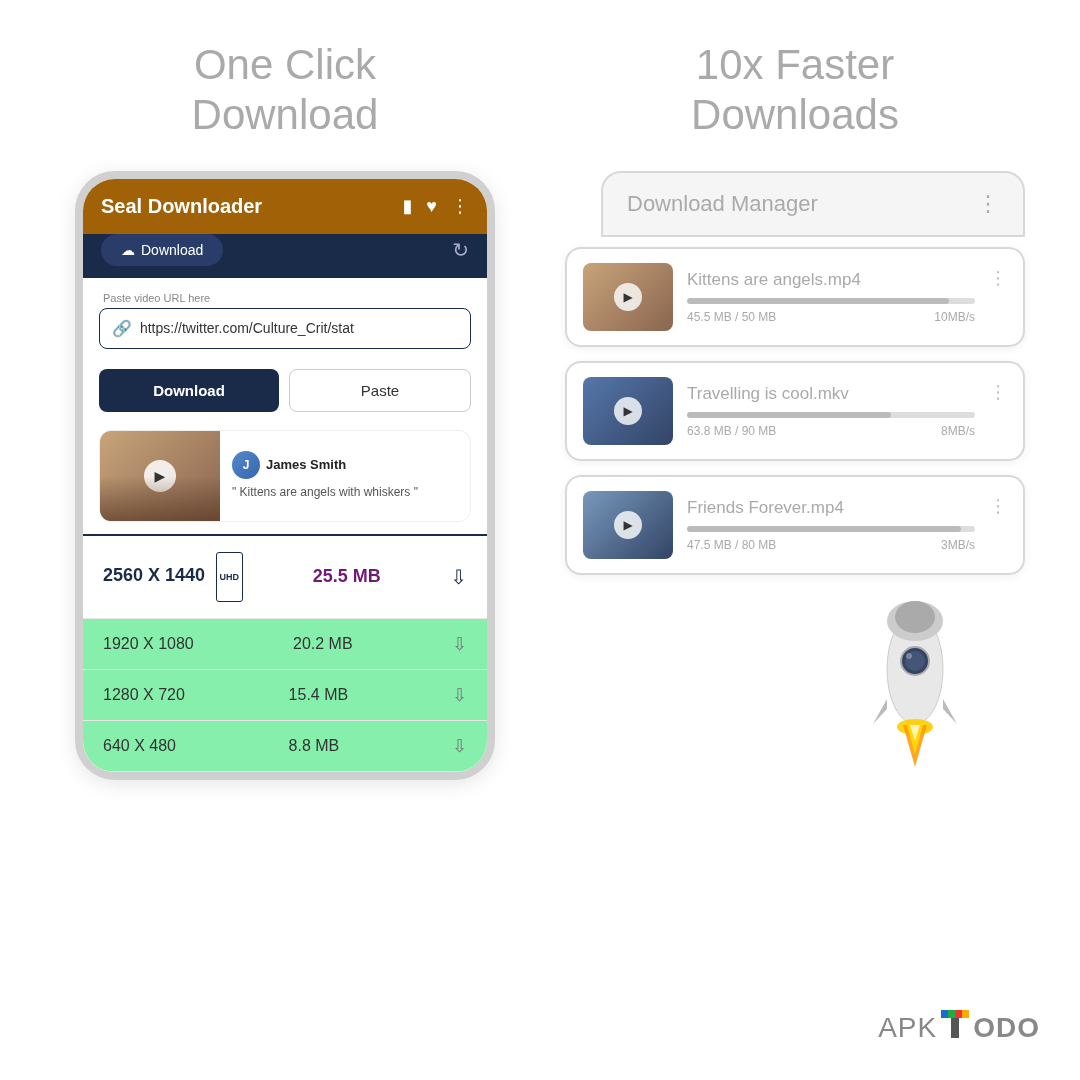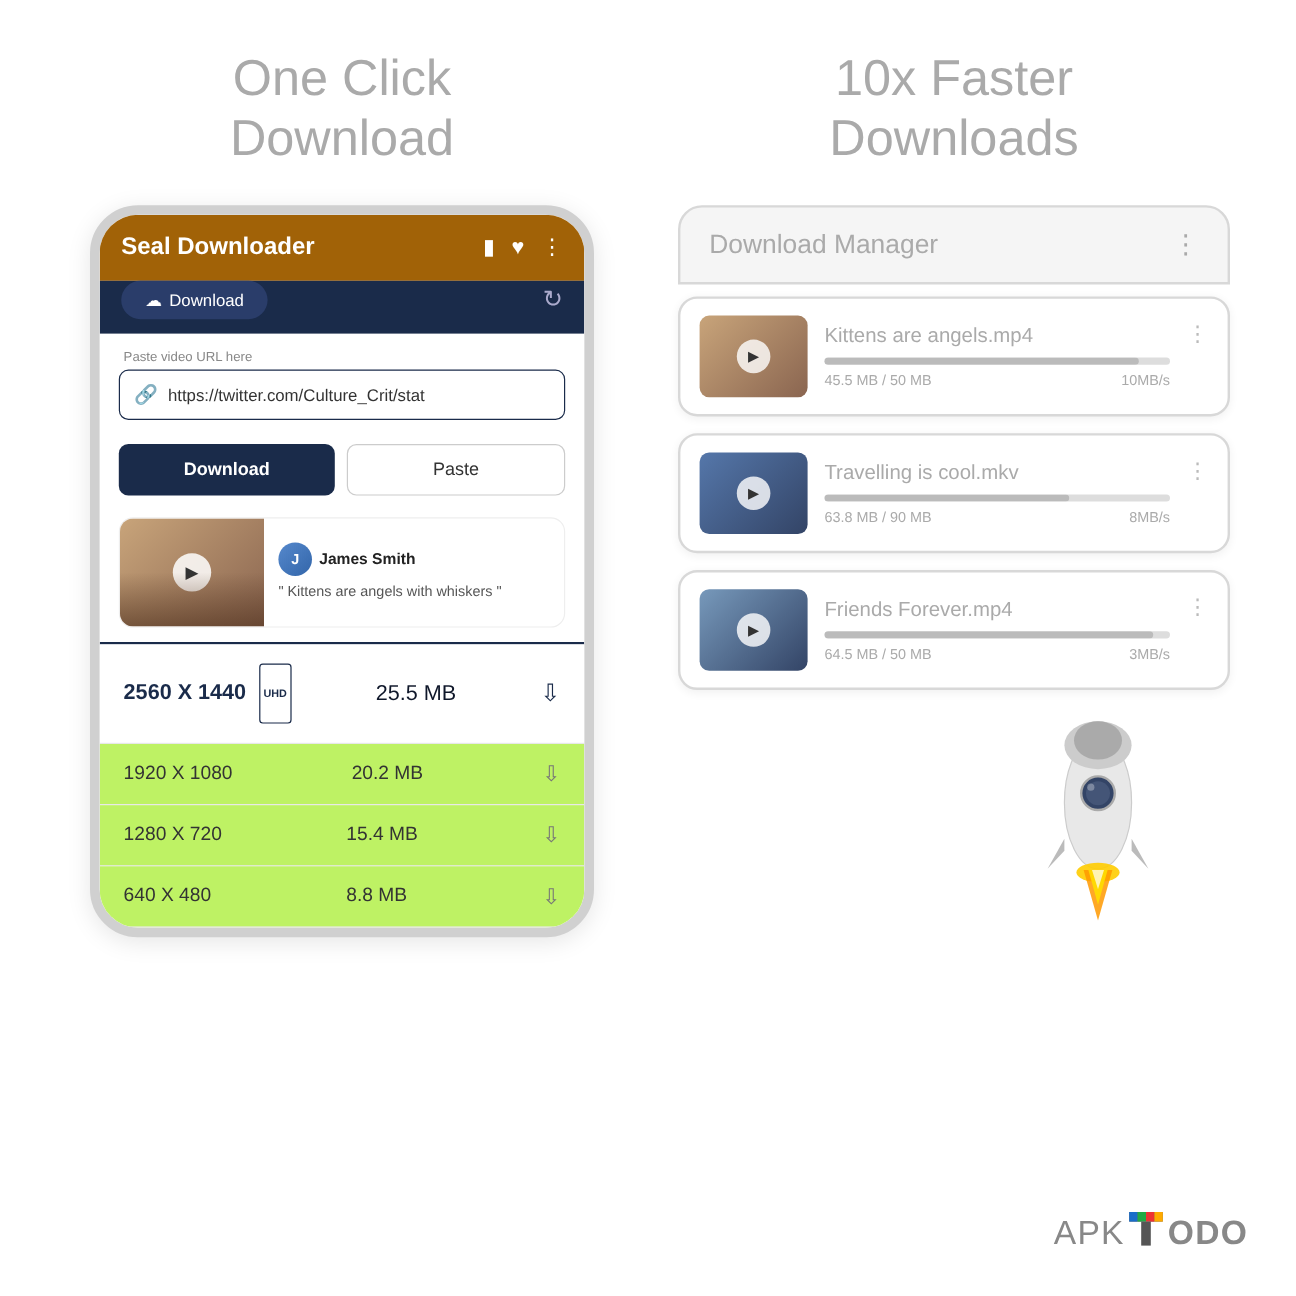--- a/index.html
+++ b/index.html
@@ -286,31 +286,31 @@
       font-size: 9px;
       font-weight: 700;
       padding: 19px 3px;
       border-radius: 3px;
       margin-left: 6px;
       vertical-align: middle;
     }
 
     .quality-size-bold {
       font-size: 18px;
-      font-weight: 400;
-      color: #0f172a;
+      font-weight: 700;
+      color: #701a75;
     }
 
     .download-icon-dark {
       color: #1a2b4a;
       font-size: 20px;
     }
 
     .quality-row-normal {
-      background: #bef264;
+      background: #86efac;
       padding: 14px 20px;
       display: flex;
       align-items: center;
       justify-content: space-between;
       border-bottom: 1px solid #e8e8e8;
     }
 
     .quality-res-normal {
       font-size: 16px;
       color: #333;
@@ -346,20 +346,21 @@
     .dm-header-card {
       background: #f5f5f5;
       border-radius: 20px 20px 0 0;
       border: 2px solid #d8d8d8;
       padding: 18px 24px;
       display: flex;
       align-items: center;
       justify-content: space-between;
       margin-bottom: -10px;
       z-index: 1;
+      margin-left: 36px;
     }
 
     .dm-title {
       font-size: 22px;
       color: #aaaaaa;
       font-weight: 400;
     }
 
     .dm-more-icon {
       color: #aaaaaa;
@@ -638,21 +639,21 @@
             <div class="dm-item-inner">
               <div class="dm-thumb dm-thumb-friends">
                 <div class="dm-play">▶</div>
               </div>
               <div class="dm-info">
                 <div class="dm-filename">Friends Forever.mp4</div>
                 <div class="dm-progress-bar-bg">
                   <div class="dm-progress-bar-fill" style="width:95%"></div>
                 </div>
                 <div class="dm-progress-stats">
-                  <span>64.5 MB / 50 MB</span>
+                  <span>47.5 MB / 80 MB</span>
                   <span>3MB/s</span>
                 </div>
               </div>
               <div class="dm-more-btn">⋮</div>
             </div>
           </div>
 
           <div style="display:flex; justify-content:flex-end; padding-right:30px; margin-top:10px;">
 
             <svg width="160" height="180" viewBox="0 0 160 180">

